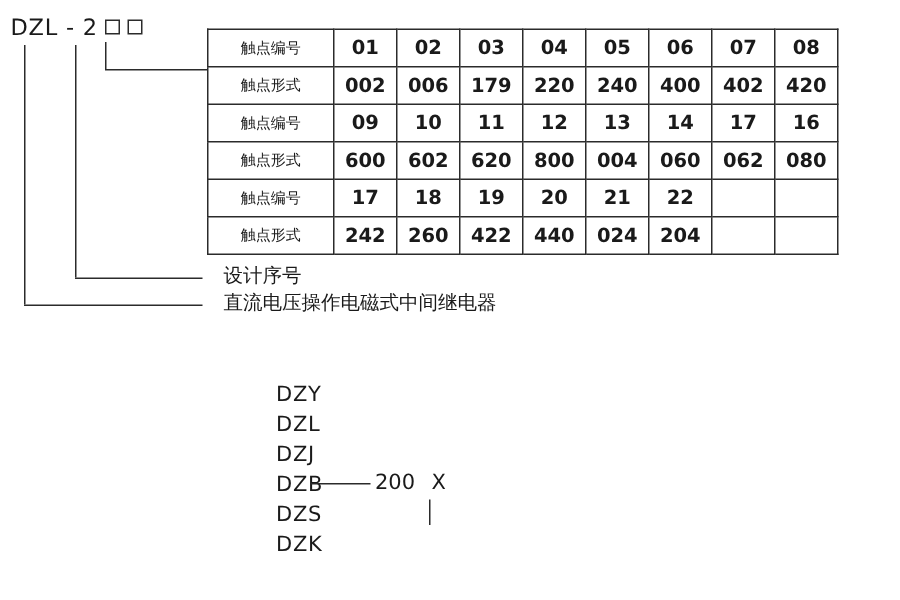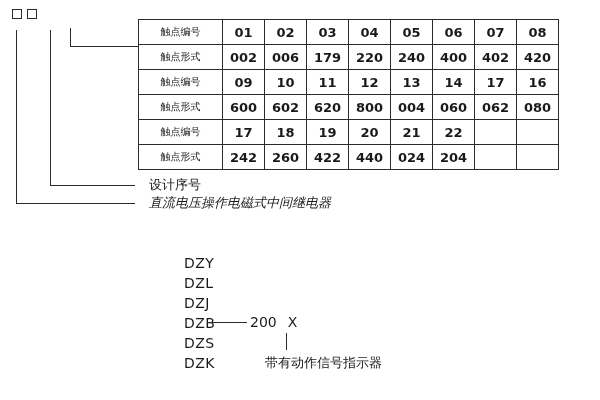--- a/index.html
+++ b/index.html
@@ -99,20 +99,21 @@
     line-height: 15px;
     white-space: nowrap;
   }
 </style>
 </head>
 <body>
 
 <div class="page">
 
   <div class="model-code">
+    <span>DZL - 2</span>
     <span class="model-box"></span>
     <span class="model-box"></span>
   </div>
 
   <div class="line" style="left:16px; top:30px; width:1px; height:173px;"></div>
   <div class="line" style="left:16px; top:203px; width:119px; height:1px;"></div>
   <div class="line" style="left:50px; top:30px; width:1px; height:155px;"></div>
   <div class="line" style="left:50px; top:185px; width:85px; height:1px;"></div>
   <div class="line" style="left:70px; top:28px; width:1px; height:18px;"></div>
   <div class="line" style="left:70px; top:46px; width:68px; height:1px;"></div>
@@ -182,32 +183,31 @@
           <td class="value-cell">440</td>
           <td class="value-cell">024</td>
           <td class="value-cell">204</td>
           <td class="value-cell"></td>
           <td class="value-cell"></td>
         </tr>
       </tbody>
   </table>
 
   <div class="anno" style="left:141px; top:178px;">设计序号</div>
-  <div class="anno" style="left:141px; top:196px;font-style:italic;">直流电压操作电磁式中间继电器</div>
+  <div class="anno" style="left:141px; top:196px;">直流电压操作电磁式中间继电器</div>
 
   <div class="series" id="series-list">
       <div class="series-item">DZY</div>
       <div class="series-item">DZL</div>
       <div class="series-item">DZJ</div>
       <div class="series-item">DZB</div>
       <div class="series-item">DZS</div>
       <div class="series-item">DZK</div>
     </div>
 
   <div class="line" style="left:207px; top:322px; width:40px; height:1px;"></div>
   <div class="dzb-suffix">
     <span>200</span><span class="x-part">X</span>
   </div>
 
   <div class="line" style="left:286px; top:333px; width:1px; height:17px;"></div>
-  <div class="indicator-note">带有动作信号指示器</div>
 
 </div>
 
 </body></html>

